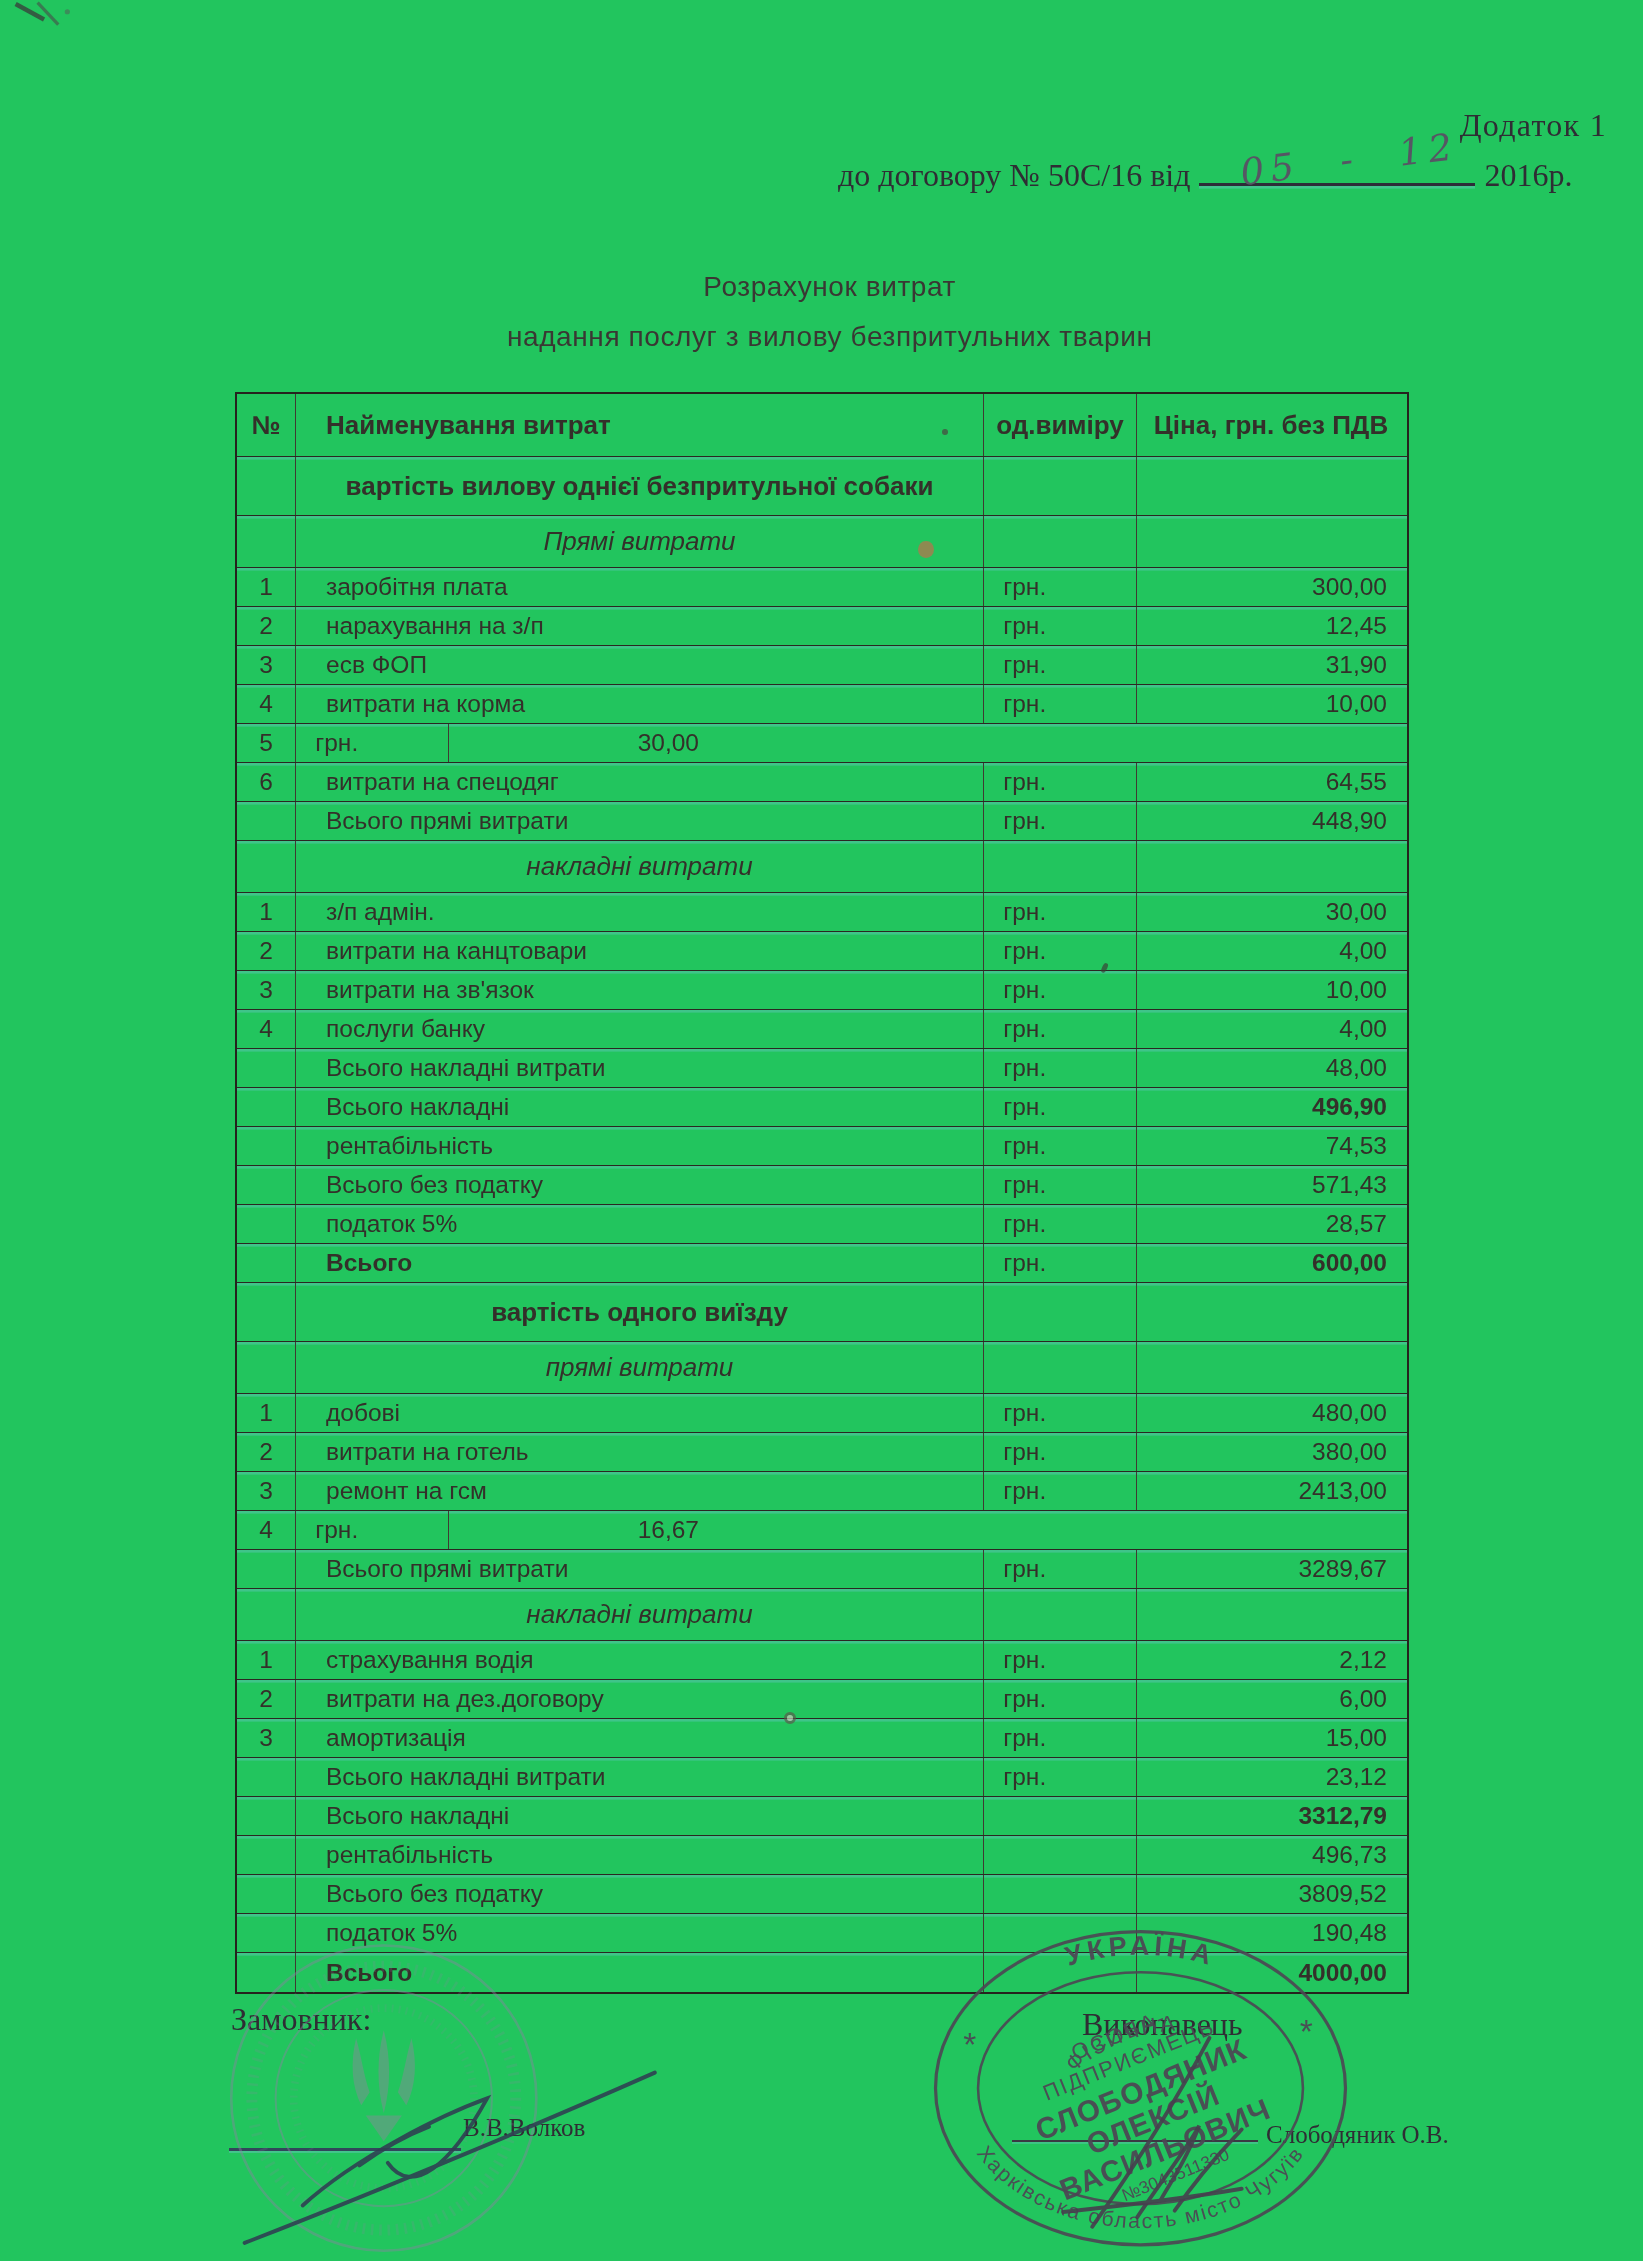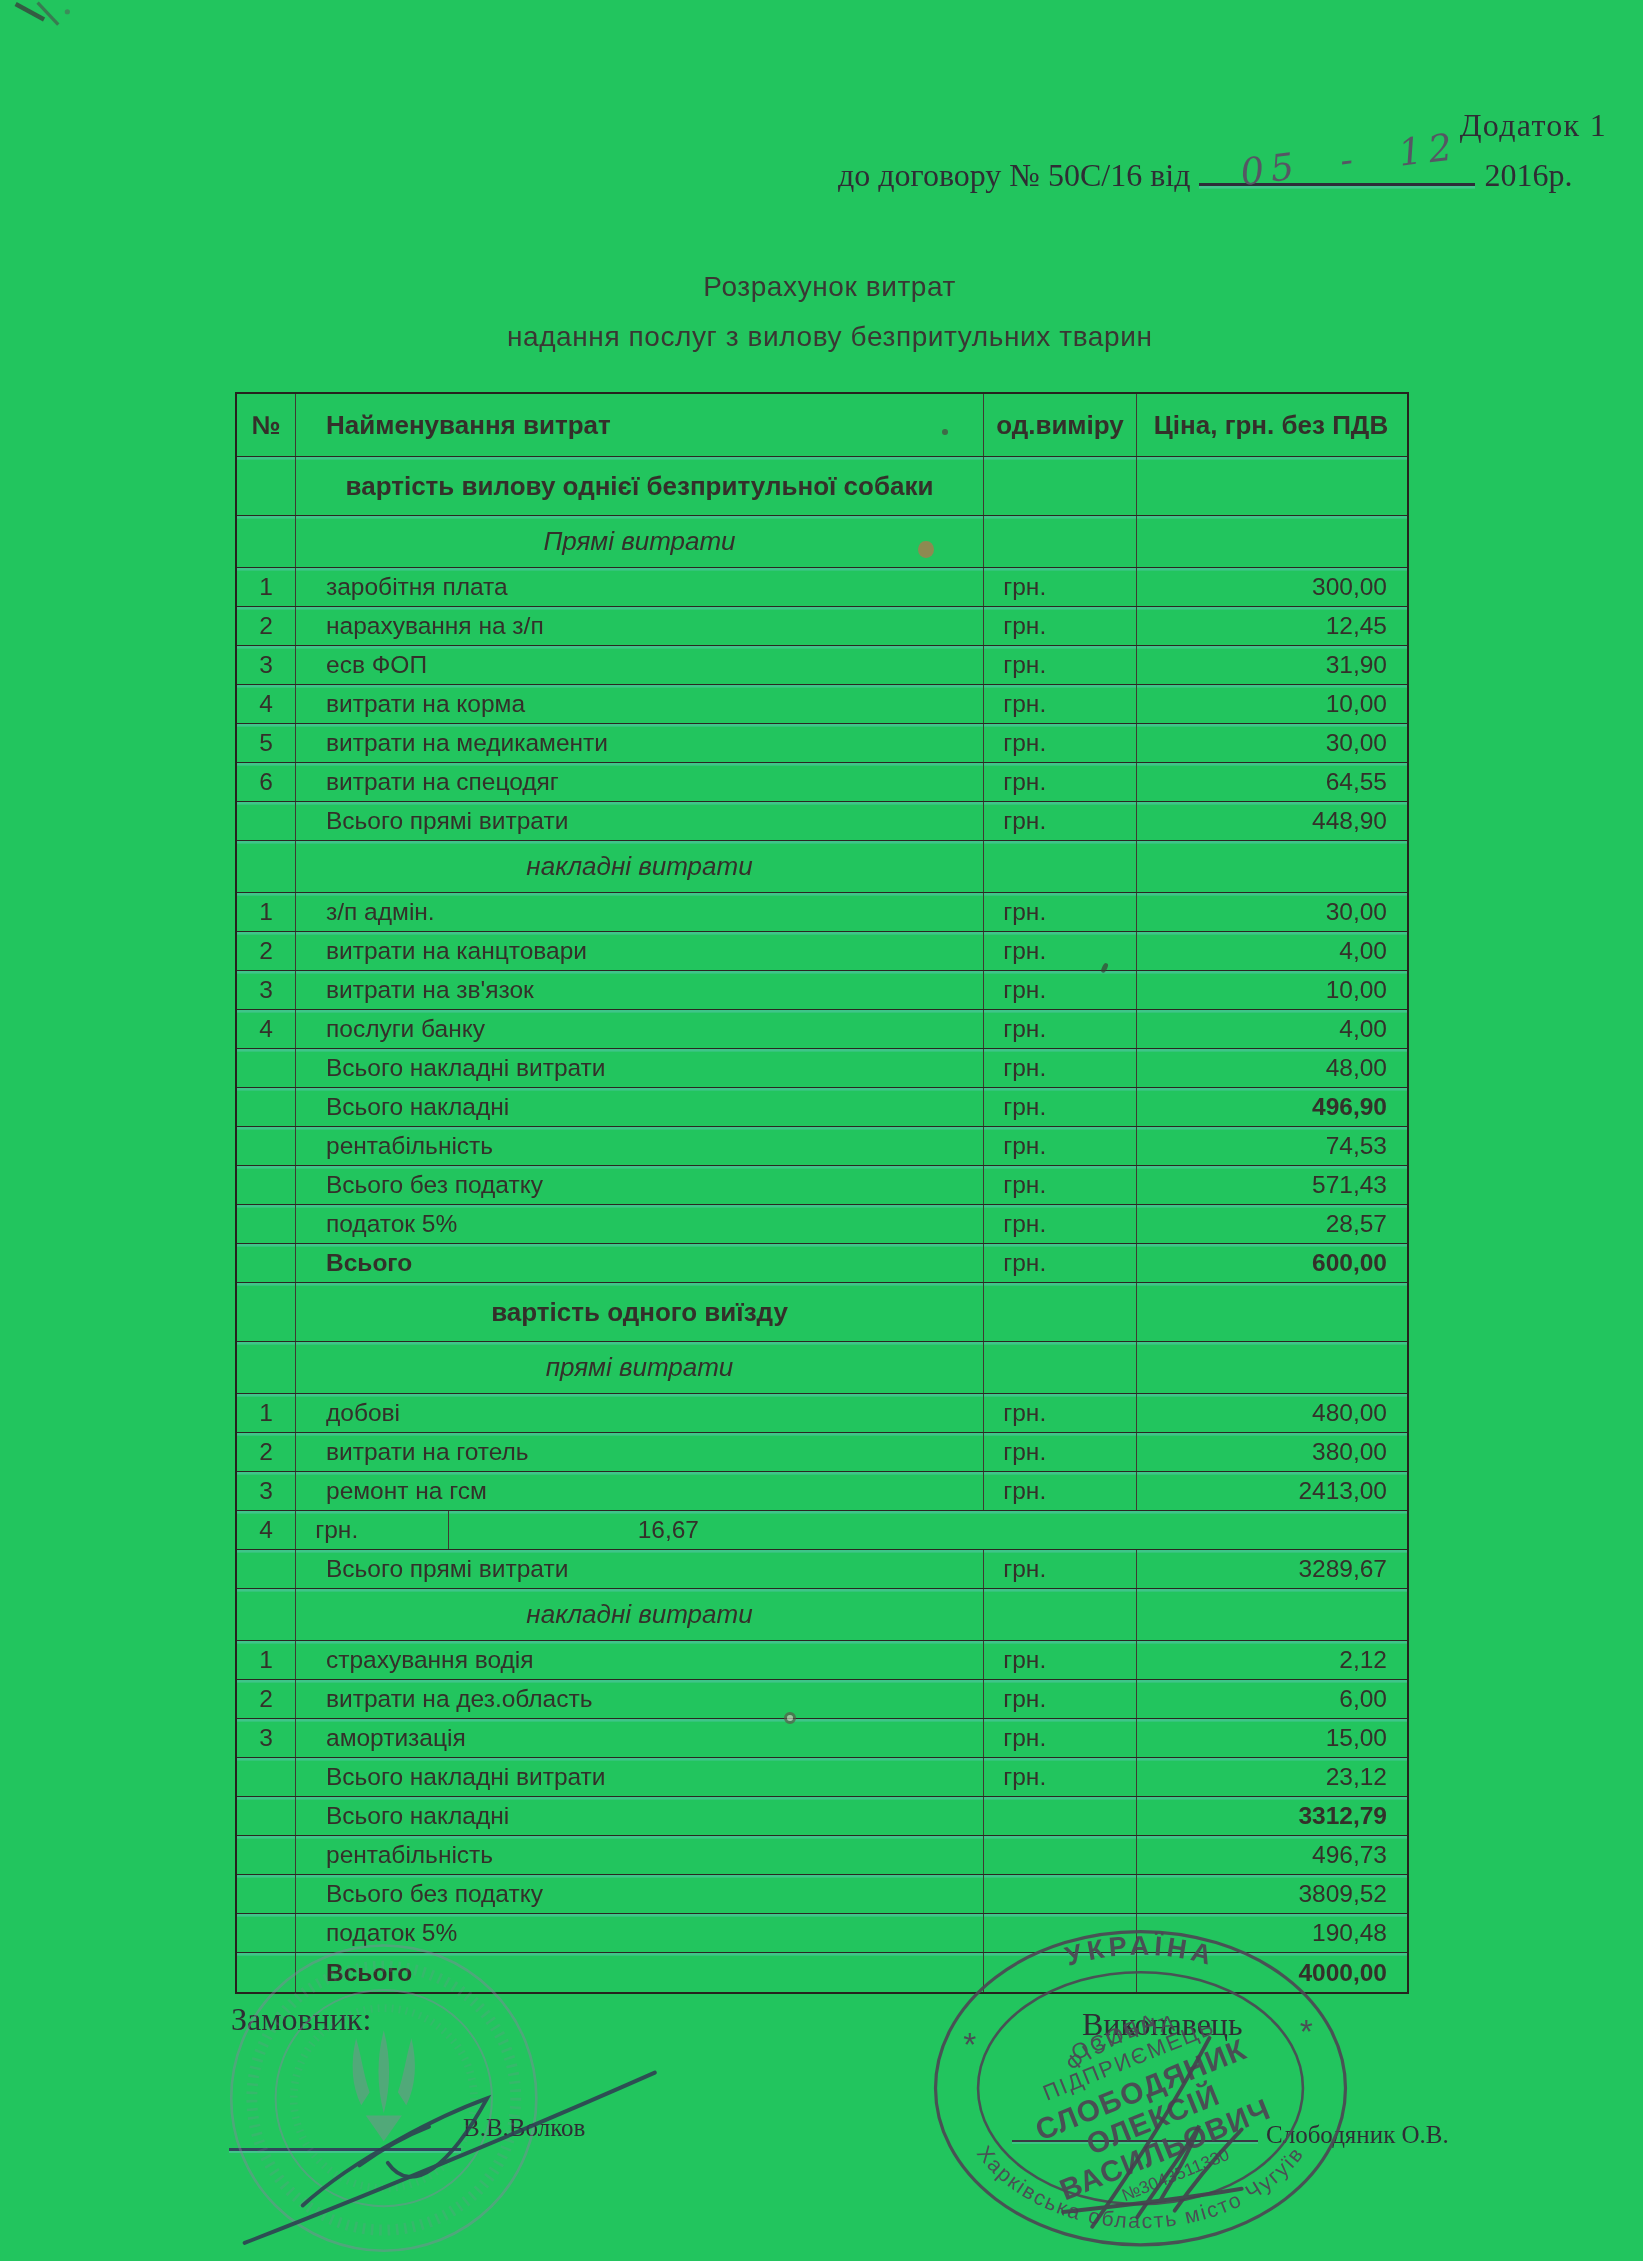--- a/index.html
+++ b/index.html
@@ -177,21 +177,20 @@
         <div class="c price">31,90</div>
       </div>
       <div class="t-row item">
         <div class="c num">4</div>
         <div class="c name">витрати на корма</div>
         <div class="c unit">грн.</div>
         <div class="c price">10,00</div>
       </div>
       <div class="t-row item">
         <div class="c num">5</div>
-        <div class="c name">витрати на медикаменти</div>
         <div class="c unit">грн.</div>
         <div class="c price">30,00</div>
       </div>
       <div class="t-row item">
         <div class="c num">6</div>
         <div class="c name">витрати на спецодяг</div>
         <div class="c unit">грн.</div>
         <div class="c price">64,55</div>
       </div>
       <div class="t-row item">
@@ -314,21 +313,21 @@
         <div class="c price"></div>
       </div>
       <div class="t-row item">
         <div class="c num">1</div>
         <div class="c name">страхування водія</div>
         <div class="c unit">грн.</div>
         <div class="c price">2,12</div>
       </div>
       <div class="t-row item">
         <div class="c num">2</div>
-        <div class="c name">витрати на дез.область</div>
+        <div class="c name">витрати на дез.договору</div>
         <div class="c unit">грн.</div>
         <div class="c price">6,00</div>
       </div>
       <div class="t-row item">
         <div class="c num">3</div>
         <div class="c name">амортизація</div>
         <div class="c unit">грн.</div>
         <div class="c price">15,00</div>
       </div>
       <div class="t-row item">

